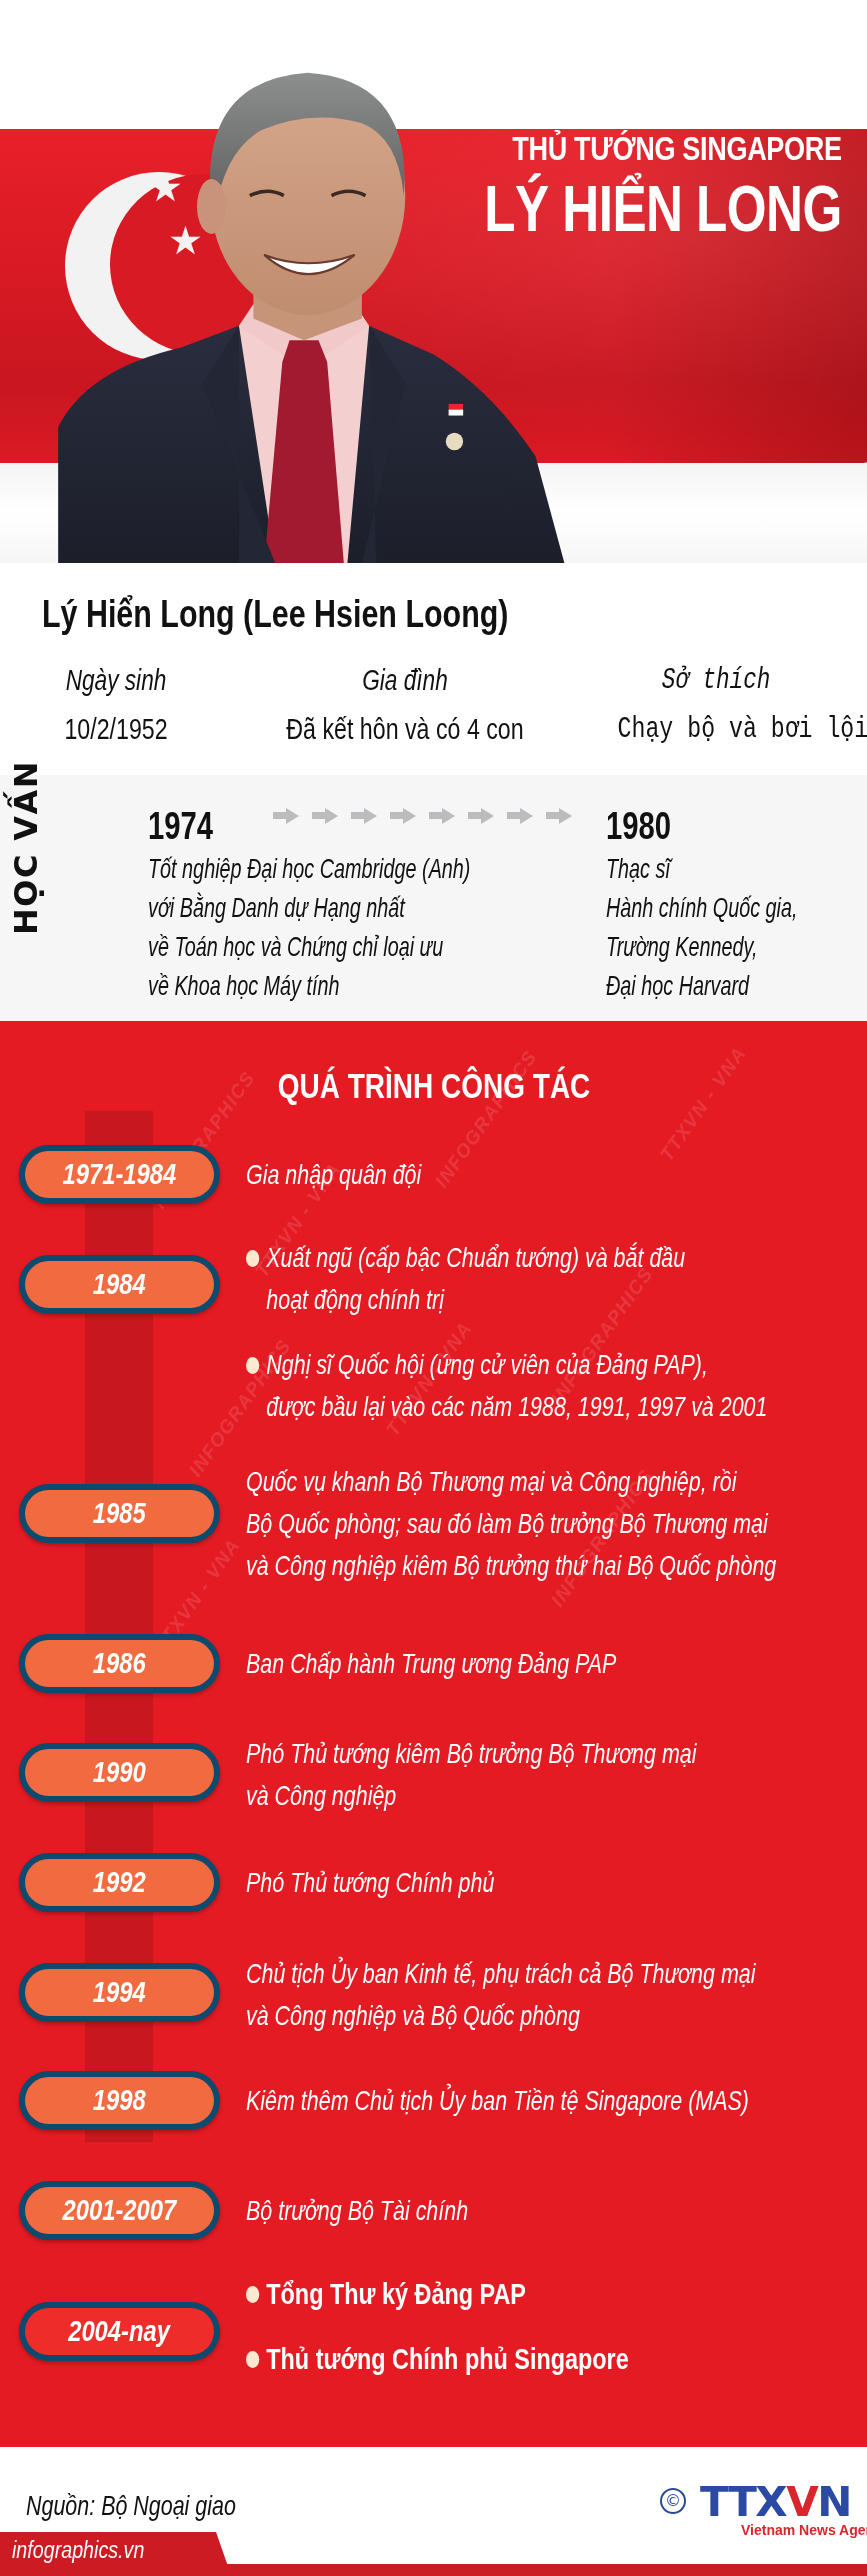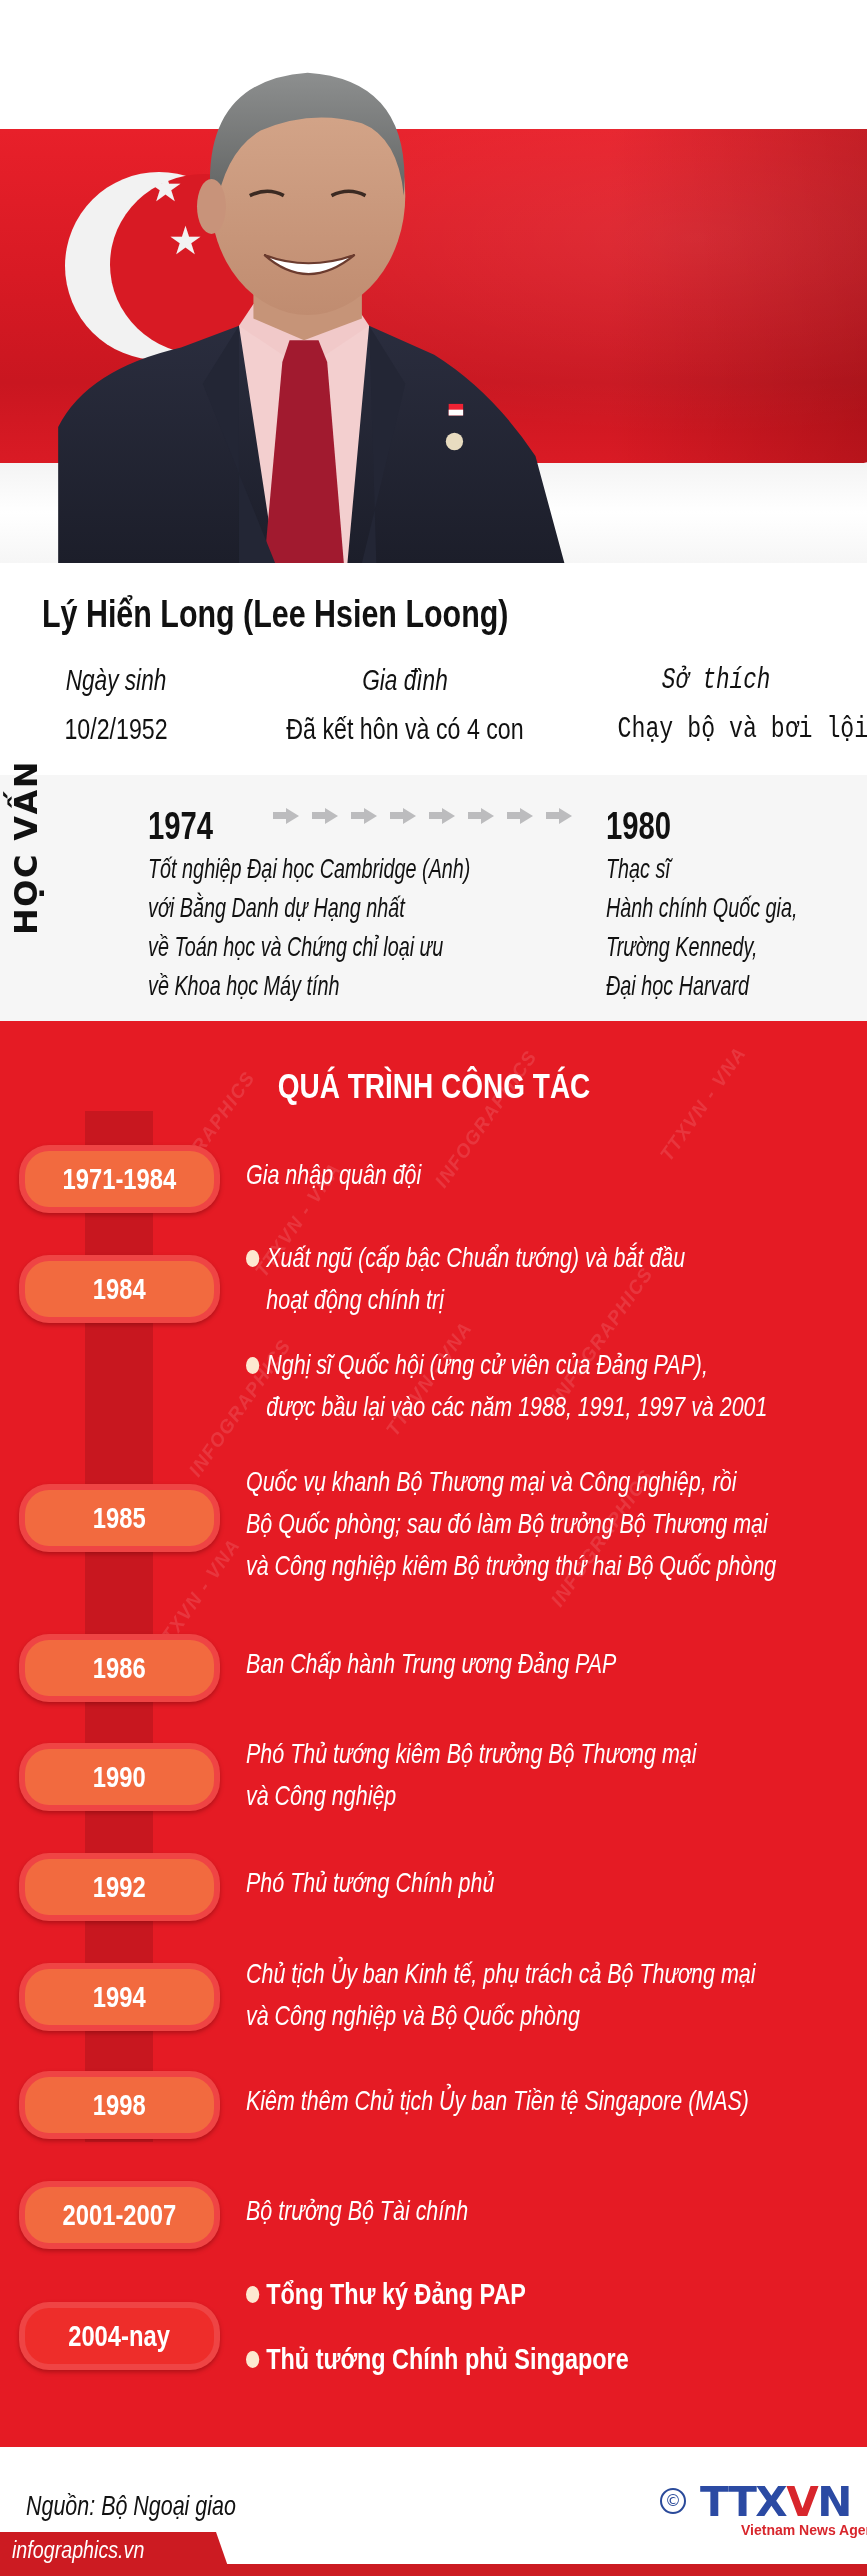--- a/index.html
+++ b/index.html
@@ -115,22 +115,22 @@
     }
     .career-title {
       position: absolute; left: 0; width: 868px; top: 45px; text-align: center;
       color: #ffffff; font-size: 35px; font-weight: 700; transform: scaleX(0.8);
     }
     .spine {
       position: absolute; left: 85px; top: 90px; width: 68px; height: 1031px; background: #c8171f;
     }
     .tl-item { position: absolute; left: 0; width: 868px; }
     .pill {
-      position: absolute; left: 19px; width: 201px; height: 68px; border-radius: 30px;
-      background: #ef4444; box-shadow: 0 2.2px 4.3px rgba(80,0,0,0.35);
+      position: absolute; left: 19px; width: 201px; height: 59px; border-radius: 30px;
+      background: #0c4a6e; box-shadow: 0 2.2px 4.3px rgba(80,0,0,0.35); font-style: italic;
     }
     .pill-inner {
       position: absolute; left: 5.8px; top: 5.8px; right: 5.8px; bottom: 5.8px; border-radius: 24px;
       background: #f26a3f; display: flex; align-items: center; justify-content: center;
     }
     .pill-inner.current { background: #ee2d2a; }
     .pill-text {
       color: #ffffff; font-size: 29px; font-weight: 700; white-space: nowrap;
       transform: scaleX(0.82);
     }
@@ -230,20 +230,24 @@
     <path d="M210 190 Q205 40 345 30 Q490 40 478 200 Q470 120 420 100 Q350 80 280 110 Q230 140 218 220 Z" fill="url(#hair)"></path>
 
     <ellipse cx="212" cy="215" rx="20" ry="38" fill="#c8937a"></ellipse>
 
     <path d="M265 200 Q290 188 312 200" stroke="#3b2a22" stroke-width="5" fill="none"></path>
     <path d="M378 200 Q402 188 425 200" stroke="#3b2a22" stroke-width="5" fill="none"></path>
 
     <path d="M285 282 Q345 335 410 282 Q345 305 285 282 Z" fill="#fff" stroke="#6b3b2e" stroke-width="3"></path>
   </svg>
 
+  <div class="hero-title">
+    <span class="line1">THỦ TƯỚNG SINGAPORE</span>
+    <span class="line2">LÝ HIỂN LONG</span>
+  </div>
 </section>
 
 <section class="profile">
   <div class="profile-name">Lý Hiển Long (Lee Hsien Loong)</div>
   <div class="facts">
     <div class="fact" style="left:29px; width:174px;">
       <span class="lbl">Ngày sinh</span>
       <span class="val">10/2/1952</span>
     </div>
     <div class="fact" style="left:253px; width:304px;">

